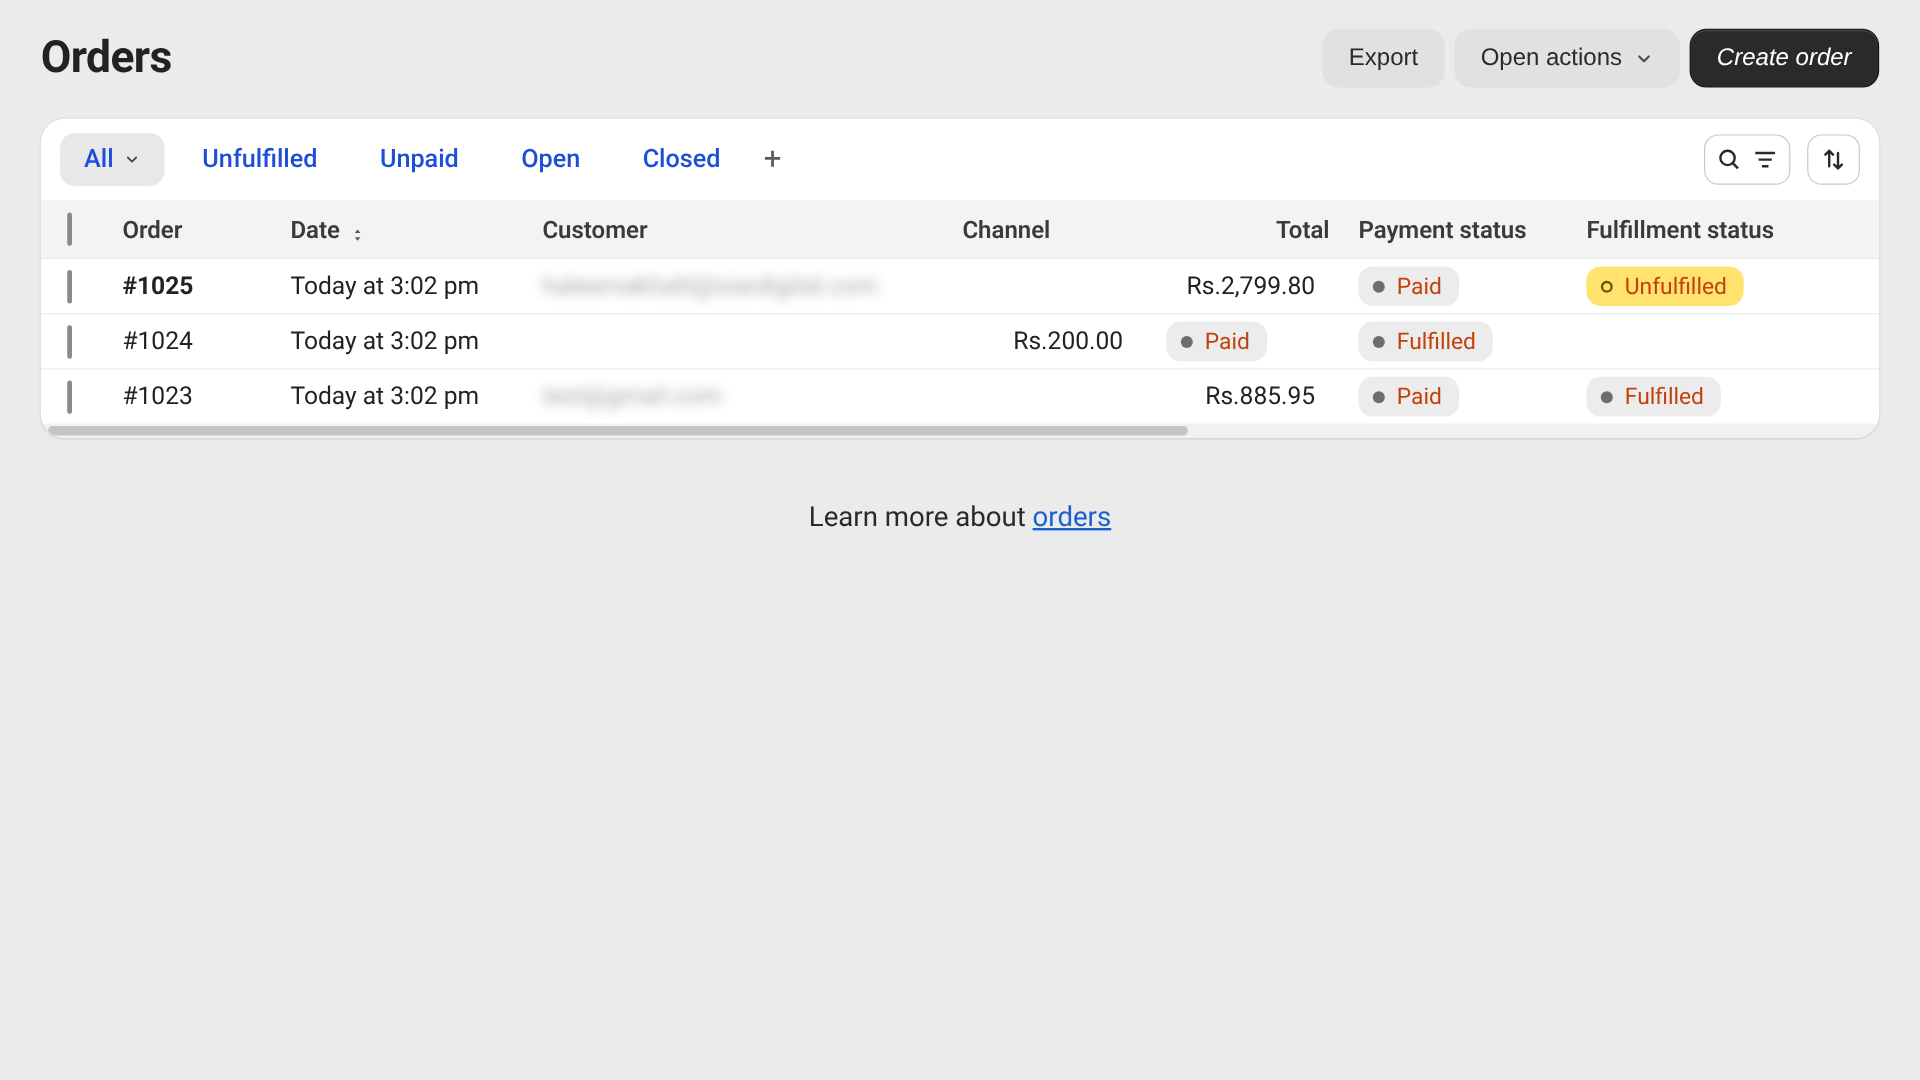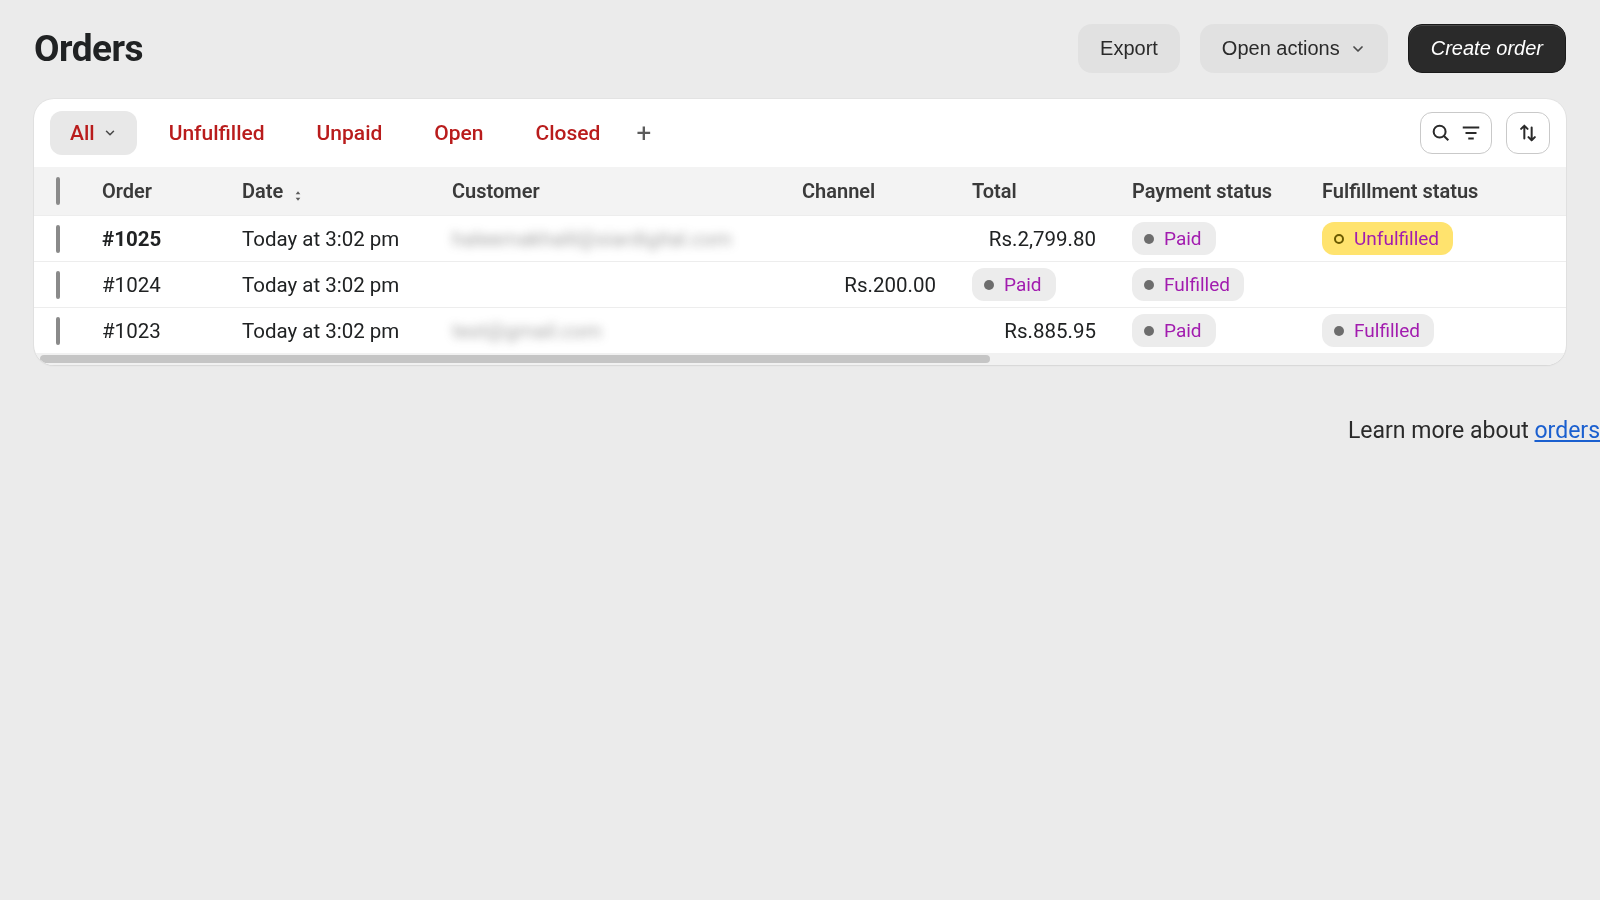--- a/index.html
+++ b/index.html
@@ -19,21 +19,21 @@
     padding: 24px 34px 16px 34px;
   }
   .page-title {
     font-size: 37px;
     font-weight: 700;
     letter-spacing: -0.5px;
   }
   .header-actions {
     margin-left: auto;
     display: flex;
-    gap: 20px;
+    gap: 8px;
   }
   .btn {
     display: inline-flex;
     align-items: center;
     justify-content: center;
     gap: 10px;
     font-size: 20px;
     font-weight: 500;
     padding: 12px 22px;
     border-radius: 14px;
@@ -67,21 +67,21 @@
 
   
   .tabs-bar {
     display: flex;
     align-items: center;
     padding: 12px 16px;
   }
   .tab {
     font-size: 21px;
     font-weight: 500;
-    color: #b91c1c;
+    color: #1d4ed8;
     padding: 10px 20px;
     border-radius: 12px;
     display: inline-flex;
     align-items: center;
     gap: 8px;
     cursor: pointer;
   }
   .tab.active {
     background: #e8e8e8;
   }
@@ -124,21 +124,21 @@
   }
   .thead {
     background: #f3f3f3;
     height: 48px;
     font-size: 20px;
     font-weight: 600;
     color: #3a3a3a;
   }
   .th-date { display:flex; align-items:flex-end; gap:8px; }
   .sort-icon { width:14px; height:14px; }
-  .th-total { text-align: left; padding-right: 24px; }
+  .th-total { text-align: right; padding-right: 24px; }
   .trow {
     height: 46px;
     border-top: 1px solid #ededed;
     font-size: 20.5px;
   }
   .trow .col-order { font-weight: 400; }
   .trow.first .col-order { font-weight: 700; }
   .checkbox {
     width: 22px; height: 22px;
     border: 2px solid #8a8a8a;
@@ -153,21 +153,21 @@
   .col-total { text-align: right; padding-right: 36px; }
 
   .badge {
     display: inline-flex;
     align-items: center;
     gap: 10px;
     padding: 5px 14px 5px 12px;
     border-radius: 12px;
     font-size: 19px;
     background: #ececec;
-    color: #a21caf;
+    color: #c2410c;
   }
   .dot {
     width: 10px; height: 10px; border-radius: 50%;
     background: #6d6d6d;
   }
   .badge-warn {
     background: #ffe36e;
   }
   .dot-open {
     width: 10px; height: 10px; border-radius: 50%;
@@ -186,21 +186,21 @@
     position: absolute;
     left: 6px; top: 2px;
     height: 8px;
     width: 62%;
     background: #c5c5c5;
     border-radius: 5px;
   }
 
   
   .learn-more {
-    text-align: right;
+    text-align: center;
     margin-top: 52px;
     font-size: 23px;
     color: #2a2a2a;
   }
   .learn-more a {
     color: #1a5fcf;
     text-decoration: underline;
     cursor: pointer;
   }
 </style>

